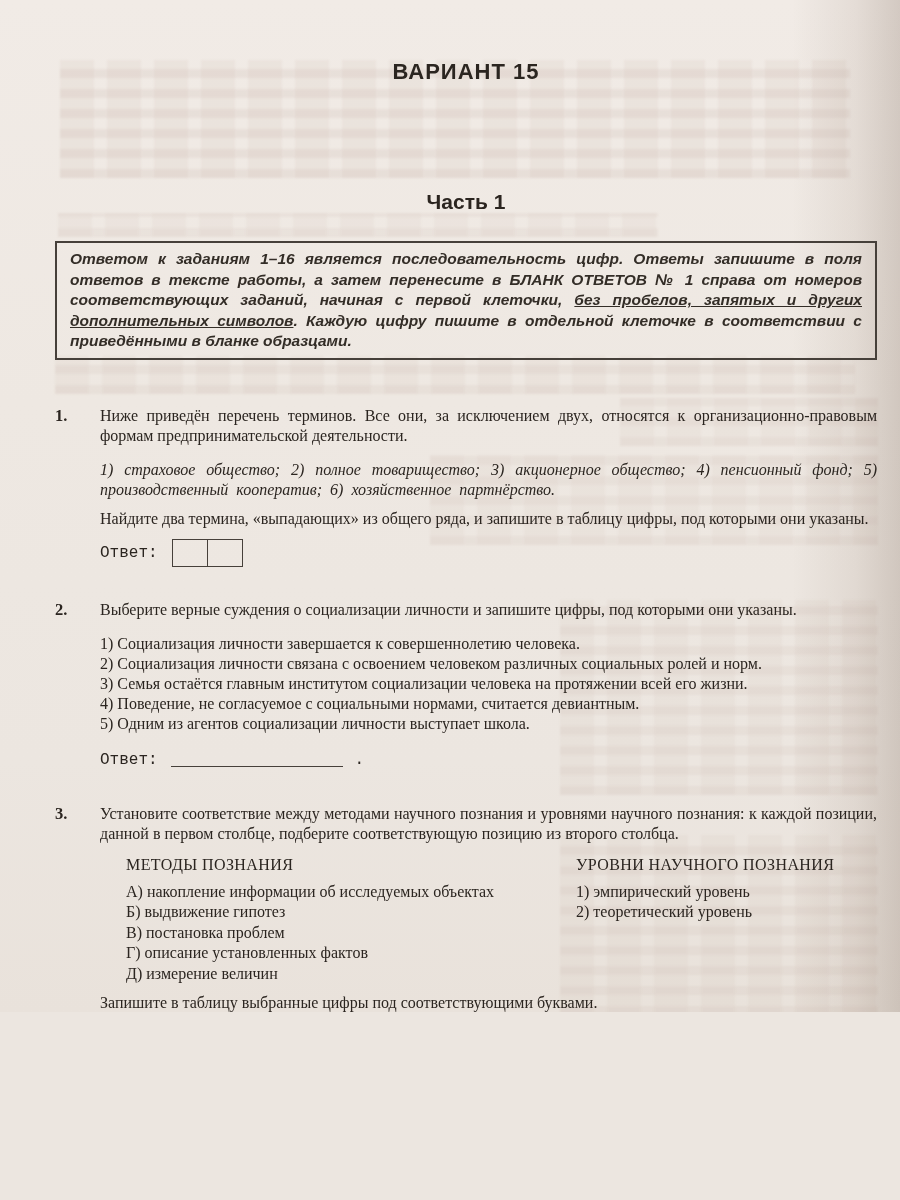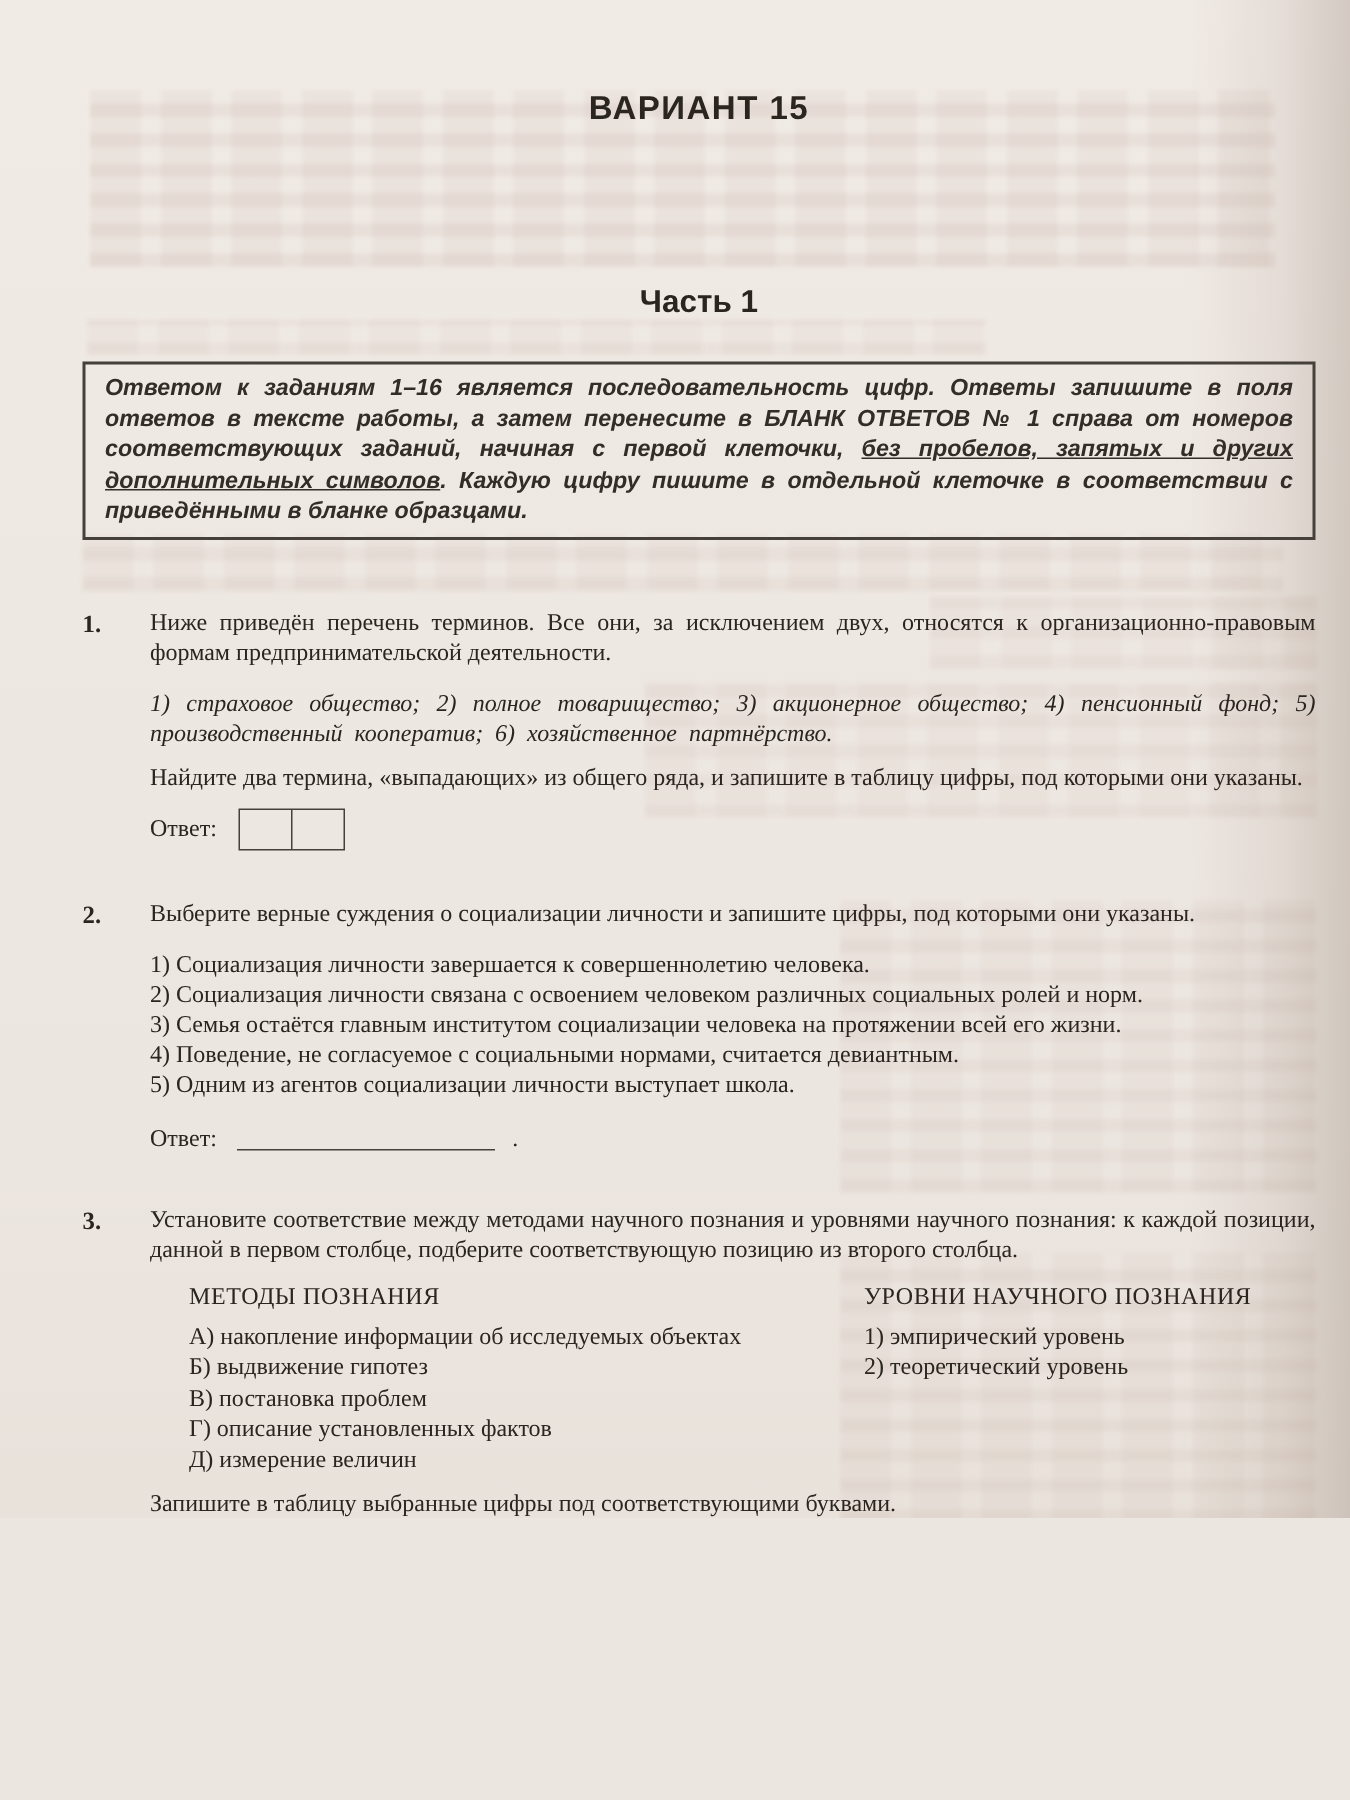--- a/index.html
+++ b/index.html
@@ -47,21 +47,21 @@
   .question { display:flex; }
   .q1 { margin-top:46px; }
   .q2 { margin-top:33px; }
   .q3 { margin-top:34px; }
   .qnum { flex:none; width:45px; font-weight:bold; font-size:16.5px; line-height:20px; }
   .qbody { flex:1; font-size:16px; line-height:20px; }
   .jtext { margin:0; text-align:justify; }
   .terms { margin-top:14px; font-style:italic; word-spacing:4px; }
   .task  { margin-top:9px; }
 
-  .answer-row { display:flex; align-items:center; margin-top:10px; }
+  .answer-row { display:flex; align-items:center; margin-top:10px;font-family:Liberation Mono, monospace; }
   .ans-label { font-size:16px; }
   .cells { display:flex; margin-left:14px; border:1.5px solid #46403a; }
   .cell  { width:34px; height:26px; }
   .cell + .cell { border-left:1.5px solid #46403a; }
 
   .opts { margin-top:14px; }
   .opt  { line-height:20px; }
   .ans-line {
     display:inline-block; width:172px; height:13px; margin-left:13px;
     border-bottom:1.5px solid #46403a;

